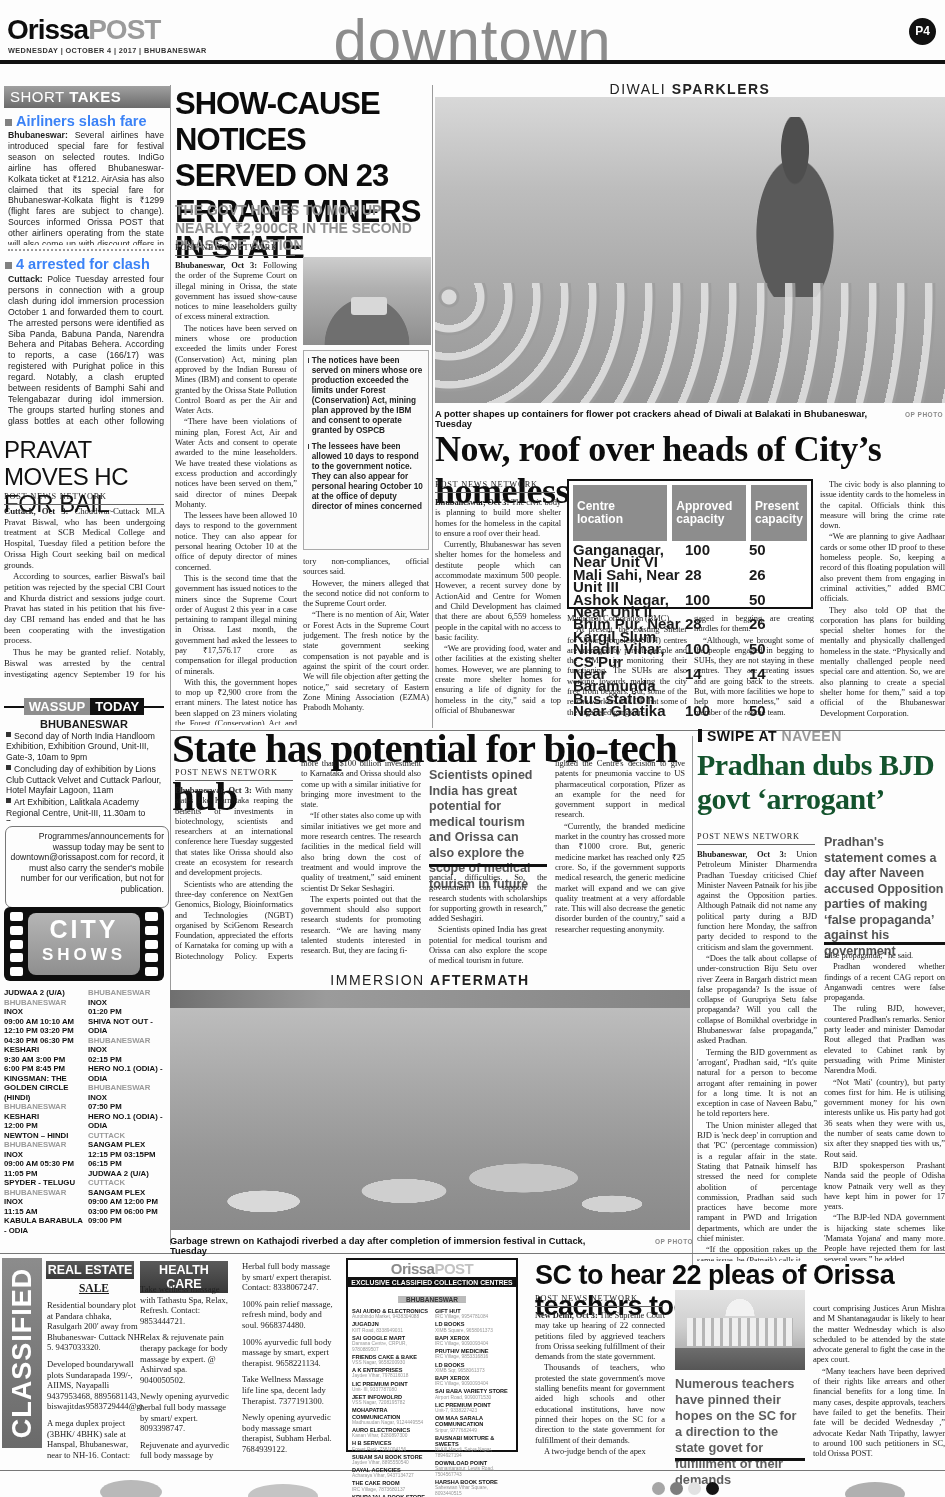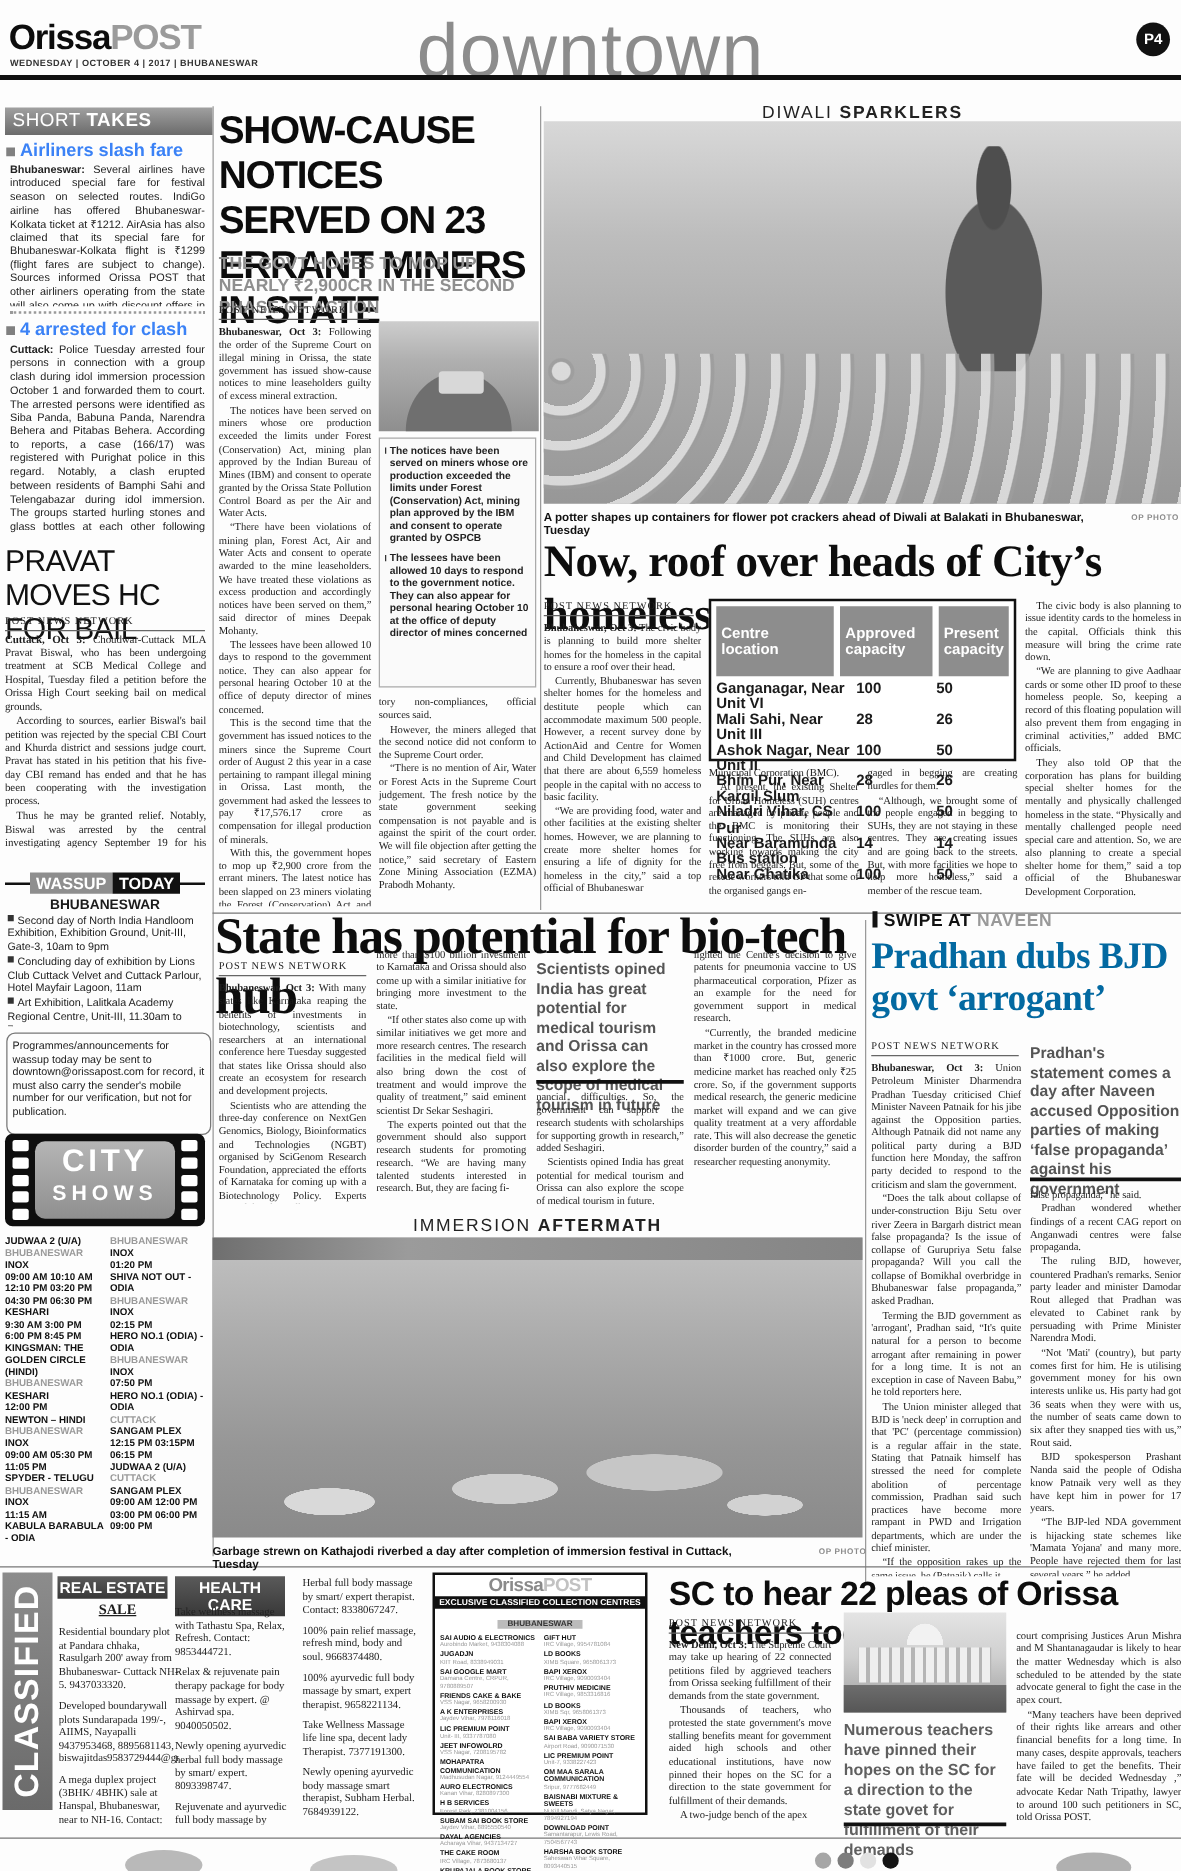--- a/index.html
+++ b/index.html
@@ -32,21 +32,21 @@
   
   .cs{font-size:7.8px;line-height:9.5px;font-weight:700;color:#111}
   .cs div{white-space:nowrap;overflow:hidden}
   .cs .city{color:#9a9a9a}
   .cs .title{white-space:normal}
   
   .pq{font-size:12.5px;line-height:15.5px;font-weight:700;color:#555}
   
   .htable{border:2px solid #111;background:#fff}
   .hth{background:#8d8d8d;color:#fff;font-weight:800;font-size:12px;line-height:13px;padding:15px 4px}
-  .hrow{display:flex;font-size:12px;font-weight:700;line-height:12.4px}
+  .hrow{display:flex;font-size:15px;font-weight:700;line-height:12.4px}
   
   .cl-head{background:linear-gradient(180deg,#5a5a5a,#383838);color:#fff;font-weight:800;font-size:12.5px;text-align:center;padding:2px 0}
   .cl-ad{font-family:"Liberation Serif",serif;font-size:8.6px;line-height:10.6px;color:#222;margin-bottom:6px}
   .cc-name{font-size:5.6px;font-weight:800;line-height:6.2px;color:#111;text-transform:uppercase}
   .cc-det{font-size:4.8px;line-height:5.6px;color:#999;margin-bottom:1.6px}
   .photo{background:linear-gradient(160deg,#d9d9d9,#a3a3a3 55%,#c2c2c2)}
 </style>
 </head>
 <body>
 
@@ -95,21 +95,21 @@
   <span style="background:#8e8e8e;color:#fff;font-weight:800;font-size:13px;padding:1px 5px">WASSUP</span>
   <span style="background:#111;color:#fff;font-weight:800;font-size:13px;padding:1px 5px">TODAY</span>
   <div style="flex:1;height:2px;background:#111"></div>
 </div>
 <div class="abs" style="left:4px;top:718px;width:160px;text-align:center;font-weight:800;font-size:11px">BHUBANESWAR</div>
 <div class="abs clip" style="left:6px;top:731px;width:158px;height:90px;font-size:8.6px;line-height:10.4px;color:#222">
   <div style="margin-bottom:2px"><span class="sqs"></span><span>Second day of North India Handloom Exhibition, Exhibition Ground, Unit-III, Gate-3, 10am to 9pm</span></div>
   <div style="margin-bottom:2px"><span class="sqs"></span><span>Concluding day of exhibition by Lions Club Cuttack Velvet and Cuttack Parlour, Hotel Mayfair Lagoon, 11am</span></div>
   <div><span class="sqs"></span><span>Art Exhibition, Lalitkala Academy Regional Centre, Unit-III, 11.30am to 7pm</span></div>
 </div>
-<div class="abs" style="left:5px;top:826px;width:154px;height:72px;border:1px solid #777;border-radius:7px;padding:4px;text-align:left;font-size:8.6px;line-height:10.6px;color:#222">
+<div class="abs" style="left:5px;top:826px;width:154px;height:72px;border:1px solid #777;border-radius:7px;padding:4px;text-align:right;font-size:8.6px;line-height:10.6px;color:#222">
   <span>Programmes/announcements for wassup today may be sent to downtown@orissapost.com for record, it must also carry the sender's mobile number for our verification, but not for publication.</span>
 </div>
 
 <div class="abs" style="left:4px;top:907px;width:160px;height:74px;background:#0e0e0e;border-radius:6px">
   <div class="abs" style="left:6px;top:5px;bottom:5px;width:13px;display:flex;flex-direction:column;justify-content:space-between">
     <div style="width:13px;height:9px;background:#fff;border-radius:2px"></div>
     <div style="width:13px;height:9px;background:#fff;border-radius:2px"></div>
     <div style="width:13px;height:9px;background:#fff;border-radius:2px"></div>
     <div style="width:13px;height:9px;background:#fff;border-radius:2px"></div>
     <div style="width:13px;height:9px;background:#fff;border-radius:2px"></div>
@@ -304,21 +304,21 @@
 
 </div>
 <div class="abs bt clip" style="left:555px;top:758px;width:130px;height:206px">
   <p>lighted the Centre's decision to give patents for pneumonia vaccine to US pharmaceutical corporation, Pfizer as an example for the need for government support in medical research.</p>
   <p class="ind">“Currently, the branded medicine market in the country has crossed more than ₹1000 crore. But, generic medicine market has reached only ₹25 crore. So, if the government supports medical research, the generic medicine market will expand and we can give quality treatment at a very affordable rate. This will also decrease the genetic disorder burden of the country,” said a researcher requesting anonymity.</p>
 </div>
 
 <div class="abs" style="left:698px;top:728px;font-size:14px;font-weight:800;letter-spacing:.5px">
   <span style="display:inline-block;width:4px;height:13px;background:#111;margin-right:5px;vertical-align:-1px"></span><span style="color:#111">SWIPE AT</span> <span style="color:#999">NAVEEN</span>
 </div>
-<div class="abs serif" style="left:697px;top:748px;width:248px;font-size:30px;line-height:34px;font-weight:700;letter-spacing:-.5px;color:#0369a1">Pradhan dubs BJD govt ‘arrogant’</div>
+<div class="abs serif" style="left:697px;top:748px;width:248px;font-size:30px;line-height:34px;font-weight:700;letter-spacing:-.5px;color:#14532d">Pradhan dubs BJD govt ‘arrogant’</div>
 <div class="abs byline" style="left:697px;top:832px;width:118px">POST NEWS NETWORK</div>
 <div class="abs bt clip" style="left:697px;top:849px;width:120px;height:412px">
   <p><b class="lead">Bhubaneswar, Oct 3:</b> <span>Union Petroleum Minister Dharmendra Pradhan Tuesday criticised Chief Minister Naveen Patnaik for his jibe against the Opposition parties. Although Patnaik did not name any political party during a BJD function here Monday, the saffron party decided to respond to the criticism and slam the government.</span></p>
   <p class="ind">“Does the talk about collapse of under-construction Biju Setu over river Zeera in Bargarh district mean false propaganda? Is the issue of collapse of Gurupriya Setu false propaganda? Will you call the collapse of Bomikhal overbridge in Bhubaneswar false propaganda,” asked Pradhan.</p>
   <p class="ind">Terming the BJD government as 'arrogant', Pradhan said, “It's quite natural for a person to become arrogant after remaining in power for a long time. It is not an exception in case of Naveen Babu,” he told reporters here.</p>
   <p class="ind">The Union minister alleged that BJD is 'neck deep' in corruption and that 'PC' (percentage commission) is a regular affair in the state. Stating that Patnaik himself has stressed the need for complete abolition of percentage commission, Pradhan said such practices have become more rampant in PWD and Irrigation departments, which are under the chief minister.</p>
   <p class="ind">“If the opposition rakes up the same issue, he (Patnaik) calls it</p>
 </div>
 <div class="abs pq" style="left:824px;top:835px;width:121px;height:104px">Pradhan's statement comes a day after Naveen accused Opposition parties of making ‘false propaganda’ against his government</div>
 <div class="abs" style="left:824px;top:942px;width:121px;height:3px;background:#111"></div>

